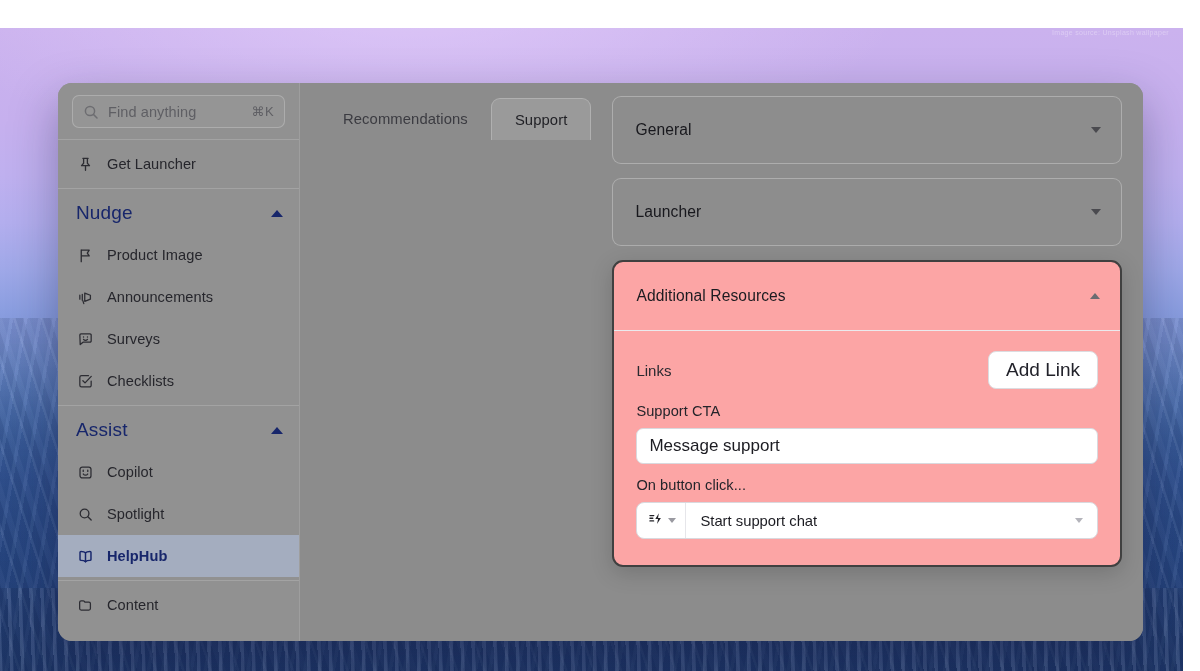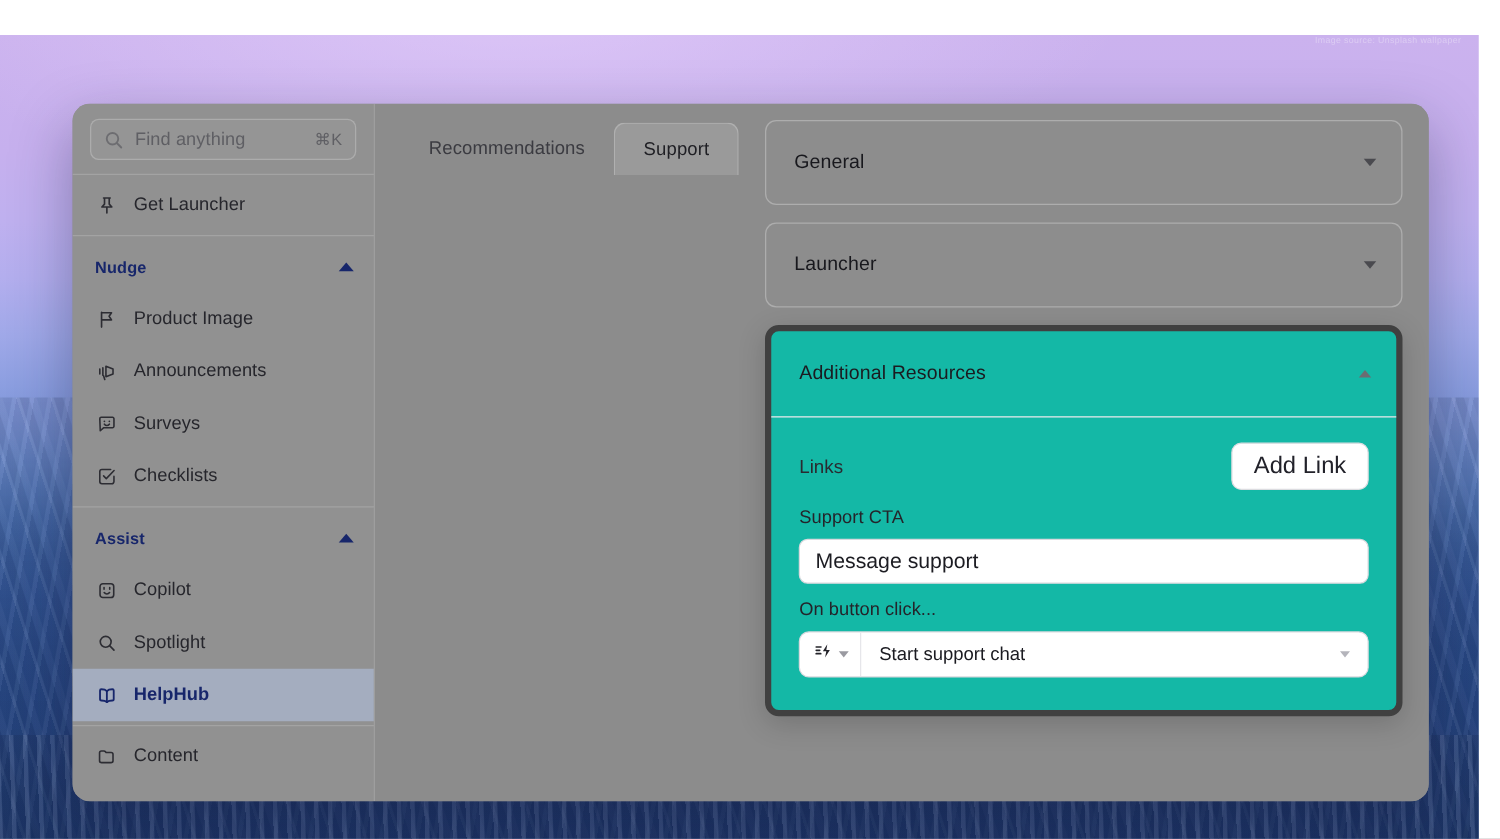--- a/index.html
+++ b/index.html
@@ -145,22 +145,22 @@
 
   .nav-header {
     height: 42px;
     display: flex;
     align-items: center;
     padding: 0 16px 0 18px;
     cursor: pointer;
   }
   .nav-header .hlabel {
     flex: 1;
-    font-size: 13px;
-    font-weight: bold;
+    font-size: 19px;
+    font-weight: normal;
     color: #17266b;
     letter-spacing: .15px;
   }
   .caret-up-sm {
     width: 0; height: 0;
     border-left: 6px solid transparent;
     border-right: 6px solid transparent;
     border-bottom: 7px solid #17266b;
   }
 
@@ -235,22 +235,22 @@
   }
   .caret-up {
     width: 0; height: 0;
     border-left: 5px solid transparent;
     border-right: 5px solid transparent;
     border-bottom: 6px solid #6c6c72;
   }
 
   
   .panel.expanded {
-    background: #14b8a6;
-    border: 5px solid #404040;
+    background: #fca5a5;
+    border: 2px solid #404040;
     border-radius: 11px;
     box-shadow: 0 6px 22px rgba(0,0,0,0.17);
   }
   .panel.expanded .panel-head { height: 68px; }
   .panel.expanded .ptitle { color: #1b1b20; }
   .panel-divider { height: 1px; background: #eaeaed; }
   .panel-body { padding: 18px 22px 26px 22px; }
 
   .links-row {
     display: flex;

